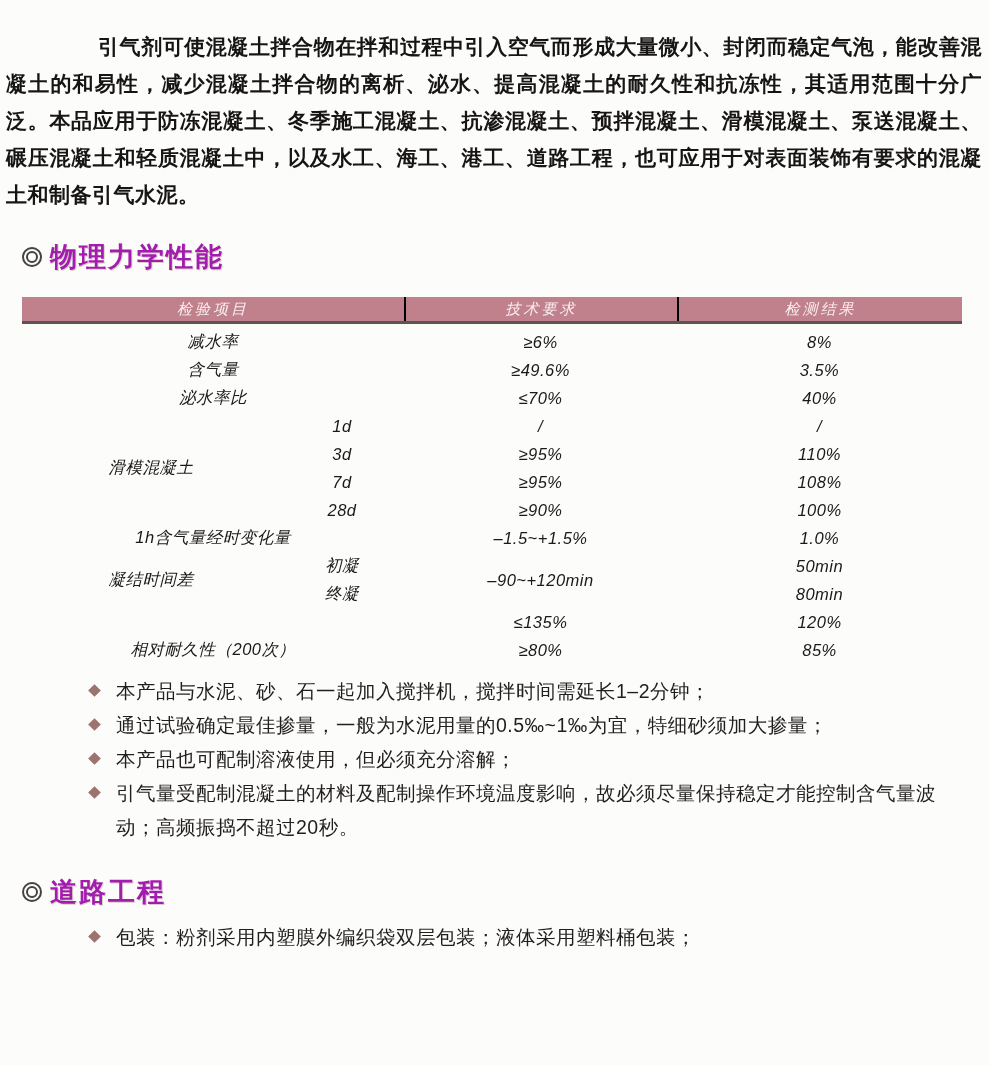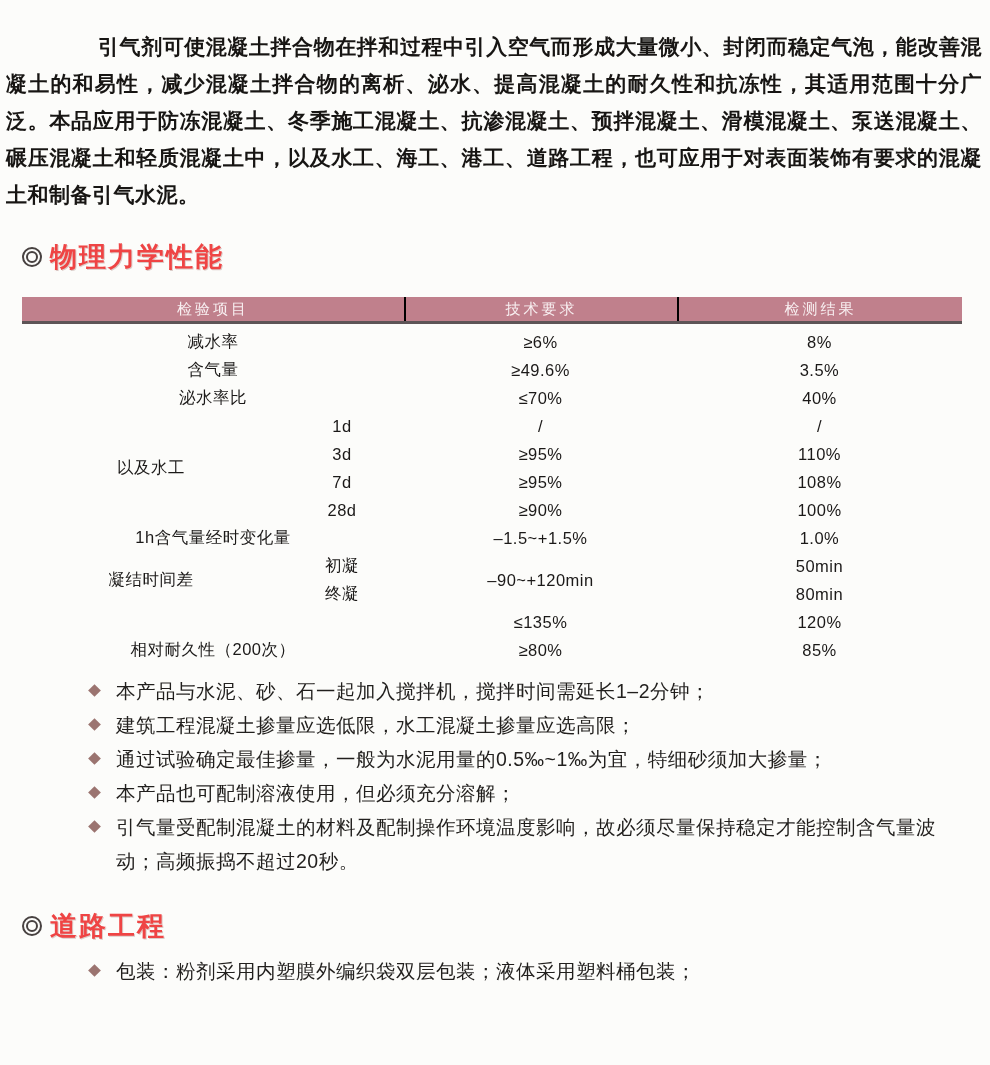--- a/index.html
+++ b/index.html
@@ -25,42 +25,42 @@
   }
 
   
   .section-heading {
     display:flex;
     align-items:center;
     gap:8px;
     margin:26px 0 0 16px;
     font-size:27px;
     font-weight:700;
-    color:#ef4444;
+    color:#a21caf;
     letter-spacing:2px;
     text-shadow:1px 1px 0 rgba(146,96,88,0.30);
   }
   .bullseye {
     width:20px; height:20px;
     border:2.5px solid #474140;
     border-radius:50%;
     display:inline-flex;
     align-items:center;
     justify-content:center;
     flex:0 0 auto;
   }
   .bullseye::after {
     content:"";
     width:8px; height:8px;
     border:2px solid #474140;
     border-radius:50%;
   }
 
   
-  .tbl { margin:22px 0 4px 16px; width:940px; }
+  .tbl { margin:22px 0 4px 16px; width:940px;font-style:italic; }
   .thead {
     display:grid;
     grid-template-columns:382px 273px 285px;
     height:27px;
     background:#c0808c;
     border-bottom:3px solid #5d5456;
   }
   .th {
     display:flex; align-items:center; justify-content:center;
     color:#f8eff1;
@@ -133,21 +133,21 @@
       <div class="td" style="grid-area:1/4/2/5">8%</div>
 
       <div class="td" style="grid-area:2/1/3/3">含气量</div>
       <div class="td" style="grid-area:2/3/3/4">≥49.6%</div>
       <div class="td" style="grid-area:2/4/3/5">3.5%</div>
 
       <div class="td" style="grid-area:3/1/4/3">泌水率比</div>
       <div class="td" style="grid-area:3/3/4/4">≤70%</div>
       <div class="td" style="grid-area:3/4/4/5">40%</div>
 
-      <div class="td" style="grid-area:4/1/8/2">以及水工</div>
+      <div class="td" style="grid-area:4/1/8/2">滑模混凝土</div>
       <div class="td" style="grid-area:4/2/5/3">1d</div>
       <div class="td" style="grid-area:4/3/5/4">/</div>
       <div class="td" style="grid-area:4/4/5/5">/</div>
       <div class="td" style="grid-area:5/2/6/3">3d</div>
       <div class="td" style="grid-area:5/3/6/4">≥95%</div>
       <div class="td" style="grid-area:5/4/6/5">110%</div>
       <div class="td" style="grid-area:6/2/7/3">7d</div>
       <div class="td" style="grid-area:6/3/7/4">≥95%</div>
       <div class="td" style="grid-area:6/4/7/5">108%</div>
       <div class="td" style="grid-area:7/2/8/3">28d</div>
@@ -171,21 +171,20 @@
       <div class="td" style="grid-area:12/1/13/3">相对耐久性（200次）</div>
       <div class="td" style="grid-area:12/3/13/4">≥80%</div>
       <div class="td" style="grid-area:12/4/13/5">85%</div>
 
     </div>
   </div>
 
 
   <ul class="bullets">
     <li>本产品与水泥、砂、石一起加入搅拌机，搅拌时间需延长1–2分钟；</li>
-    <li>建筑工程混凝土掺量应选低限，水工混凝土掺量应选高限；</li>
     <li>通过试验确定最佳掺量，一般为水泥用量的0.5‰~1‰为宜，特细砂须加大掺量；</li>
     <li>本产品也可配制溶液使用，但必须充分溶解；</li>
     <li>引气量受配制混凝土的材料及配制操作环境温度影响，故必须尽量保持稳定才能控制含气量波动；高频振捣不超过20秒。</li>
   </ul>
 
   <div class="section-heading" style="margin-top:30px">
     <span class="bullseye"></span>
     <span>道路工程</span>
   </div>
 

